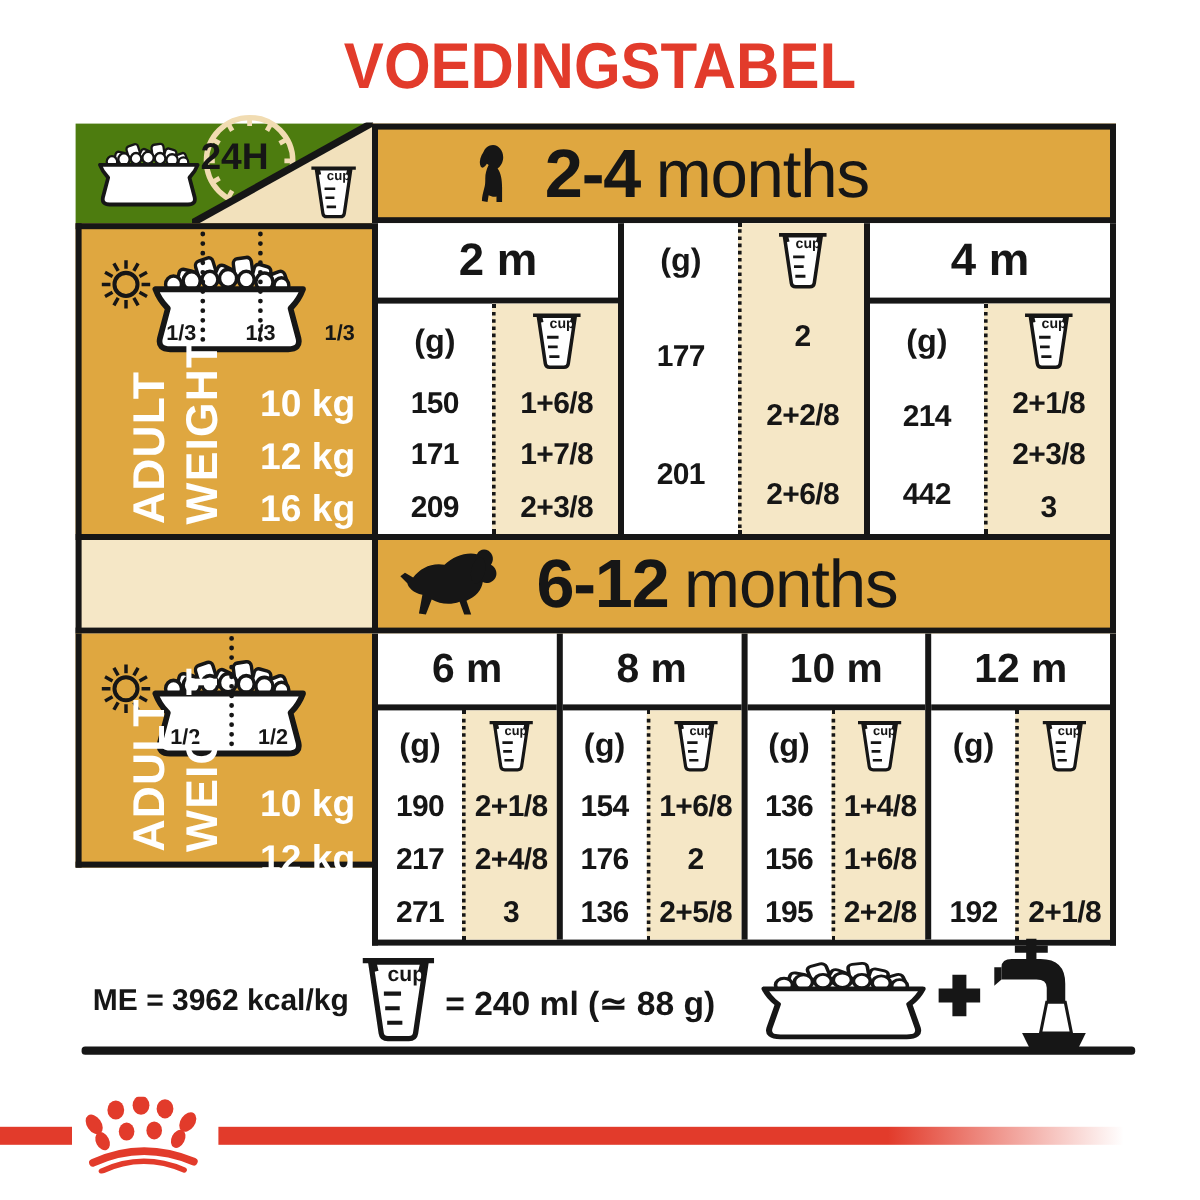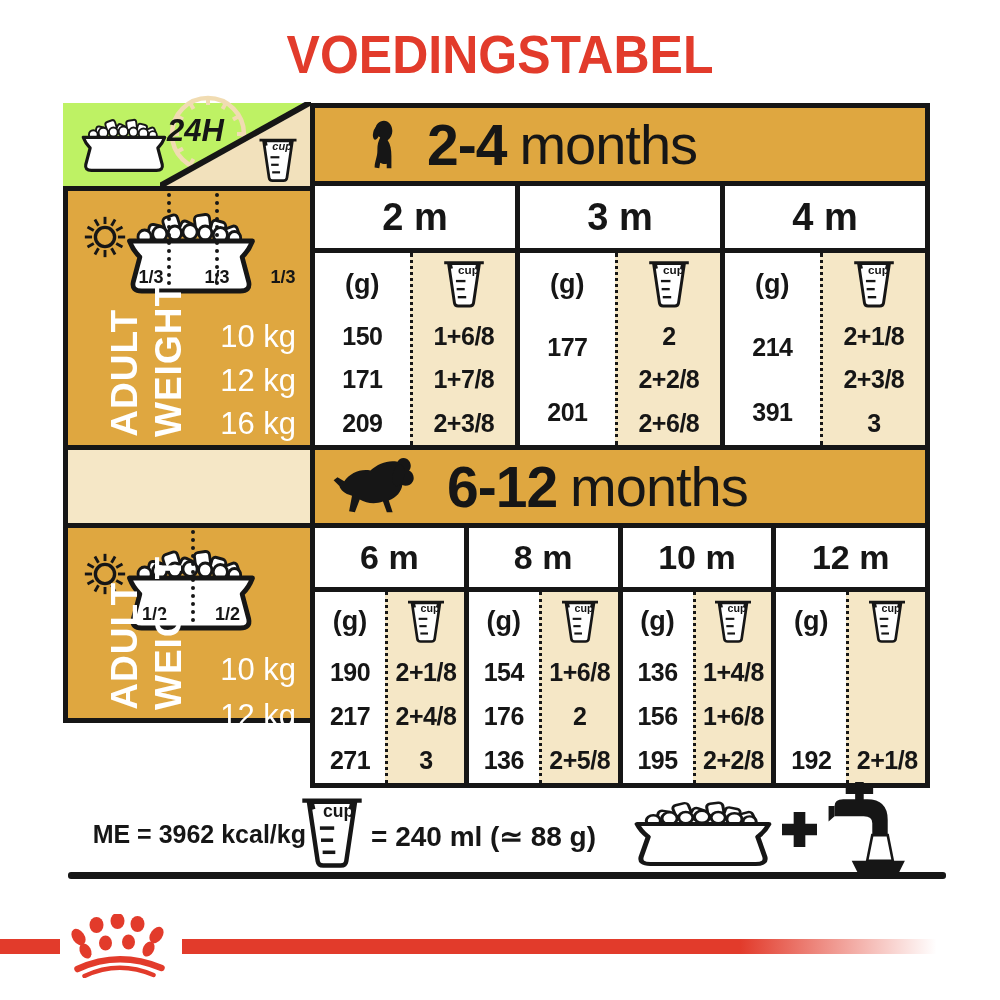--- a/index.html
+++ b/index.html
@@ -6,30 +6,30 @@
     --red:#E23B2B; --gold:#DFA740; --cream:#F5E7C6; --cream2:#F2E1BC; --ink:#161616;
   }
   html,body{margin:0;padding:0;background:#fff;}
   .stage{position:relative;width:1000px;height:1000px;background:#fff;overflow:hidden;
     font-family:"Liberation Sans",sans-serif;color:var(--ink);}
   .abs{position:absolute;box-sizing:border-box;}
   
   .title{left:0;right:0;top:26px;text-align:center;font-size:50px;font-weight:800;
     color:var(--red);letter-spacing:0;transform:scaleY(1.08);margin:0;}
   
-  .corner{left:63px;top:103px;width:247px;height:83px;background:#bef264;font-style:italic;}
+  .corner{left:63px;top:103px;width:247px;height:83px;background:#4d7c0f;}
   .clock{left:100px;top:-14px;width:90px;height:90px;}
   .bowl-sm{left:14px;top:8px;width:94px;height:66px;}
   .hours{left:104px;top:10px;font-size:31px;font-weight:800;}
   .tri{right:-1px;bottom:0;width:151px;height:84px;}
   .tri-cup{right:10px;bottom:2px;width:44px;height:48px;}
   
   .hdr{left:310px;width:620px;height:83px;background:var(--gold);border:5px solid var(--ink);
     display:flex;align-items:center;}
-  .hdr1{top:103px;} .hdr2{top:445px;}
+  .hdr1{top:103px;padding-left:27px;} .hdr2{top:445px;}
   .age-bold{font-size:57px;font-weight:800;letter-spacing:-1px;}
   .age-rest{font-size:56px;font-weight:500;margin-left:13px;letter-spacing:-1px;}
   .puppy{width:28px;height:54px;margin:0 30px 0 54px;flex:none;}
   .dog{width:98px;height:60px;margin:0 16px 0 18px;flex:none;}
   
   .cols{left:310px;width:620px;display:flex;background:#fff;
     border-left:5px solid var(--ink);border-right:5px solid var(--ink);}
   .cols1{top:186px;height:259px;}
   .cols2{top:528px;height:260px;border-bottom:5px solid var(--ink);}
   .mcol{flex:1;display:flex;flex-direction:column;min-width:0;}
@@ -58,26 +58,26 @@
   .bowlwrap svg.bowl{position:absolute;inset:0;width:100%;height:100%;}
   .vdot{position:absolute;top:-8px;bottom:16px;width:0;border-left:4px dotted var(--ink);}
   .fracs{position:absolute;left:13%;right:13%;bottom:13px;display:flex;gap:41px;}
   .frac{flex:1;text-align:center;font-size:18px;font-weight:800;color:var(--ink);}
   .aw{left:38px;bottom:8px;display:flex;align-items:flex-end;gap:7px;}
   .vt{writing-mode:vertical-rl;transform:rotate(180deg);font-size:37px;font-weight:800;
     letter-spacing:1px;line-height:1;}
   .wts{left:112px;right:10px;display:flex;flex-direction:column;}
   .wts1{top:124px;height:131px;} .wts2{top:119px;height:137px;}
   .wrow{flex:1;display:flex;align-items:center;justify-content:flex-end;font-size:31px;
-    font-weight:400;padding-right:4px;}
+    font-weight:700;padding-right:4px;}
   
   .creamcell{left:63px;top:445px;width:247px;height:83px;background:var(--cream);
     border:5px solid var(--ink);border-right:0;}
   
-  .me{left:62px;top:820px;width:244px;text-align:right;font-size:25px;font-weight:800;}
+  .me{left:62px;top:820px;width:244px;text-align:center;font-size:25px;font-weight:800;}
   .cupbig{left:299px;top:791px;width:66px;height:83px;}
   .equiv{left:371px;top:820px;font-size:28px;font-weight:800;}
   .bowlbig{left:627px;top:792px;width:152px;height:80px;}
   .plusbox{left:782px;top:812px;width:35px;height:35px;}
   .plus-hidden{position:absolute;width:1px;height:1px;overflow:hidden;clip-path:inset(50%);}
   .tapbox{left:819px;top:782px;width:86px;height:96px;}
   .rule{left:68px;top:872px;width:878px;height:7px;background:var(--ink);border-radius:3px;}
   
   .barL{left:0;top:939px;width:60px;height:15px;background:var(--red);}
   .barR{left:182px;top:939px;width:786px;height:15px;
@@ -203,21 +203,20 @@
                 <use href="#sym-cup" xlink:href="#sym-cup"></use>
               </svg>
             </div>
             <div class="vrow">1+6/8</div>
             <div class="vrow">1+7/8</div>
             <div class="vrow">2+3/8</div>
           </div>
         </div>
       </div>
       <div class="mcol">
-        <div class="mhead">3 m</div>
         <div class="mbody">
           <div class="gcol">
             <div class="unitrow">(g)</div>
             <div class="vrow">177</div>
             <div class="vrow">201</div>
           </div>
           <div class="ccol">
             <div class="unitrow">
               <svg viewBox="0 0 60 70" class="cupicon">
                 <use href="#sym-cup" xlink:href="#sym-cup"></use>
@@ -228,21 +227,21 @@
             <div class="vrow">2+6/8</div>
           </div>
         </div>
       </div>
       <div class="mcol">
         <div class="mhead">4 m</div>
         <div class="mbody">
           <div class="gcol">
             <div class="unitrow">(g)</div>
             <div class="vrow">214</div>
-            <div class="vrow">391</div>
+            <div class="vrow">442</div>
           </div>
           <div class="ccol">
             <div class="unitrow">
               <svg viewBox="0 0 60 70" class="cupicon">
                 <use href="#sym-cup" xlink:href="#sym-cup"></use>
               </svg>
             </div>
             <div class="vrow">2+1/8</div>
             <div class="vrow">2+3/8</div>
             <div class="vrow">3</div>

